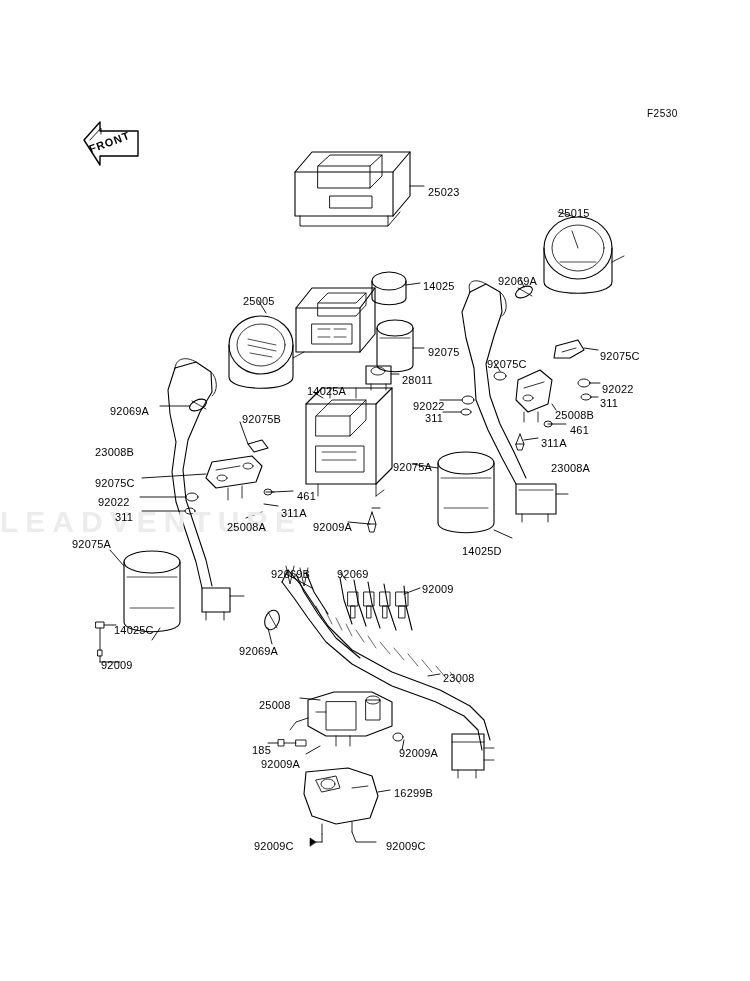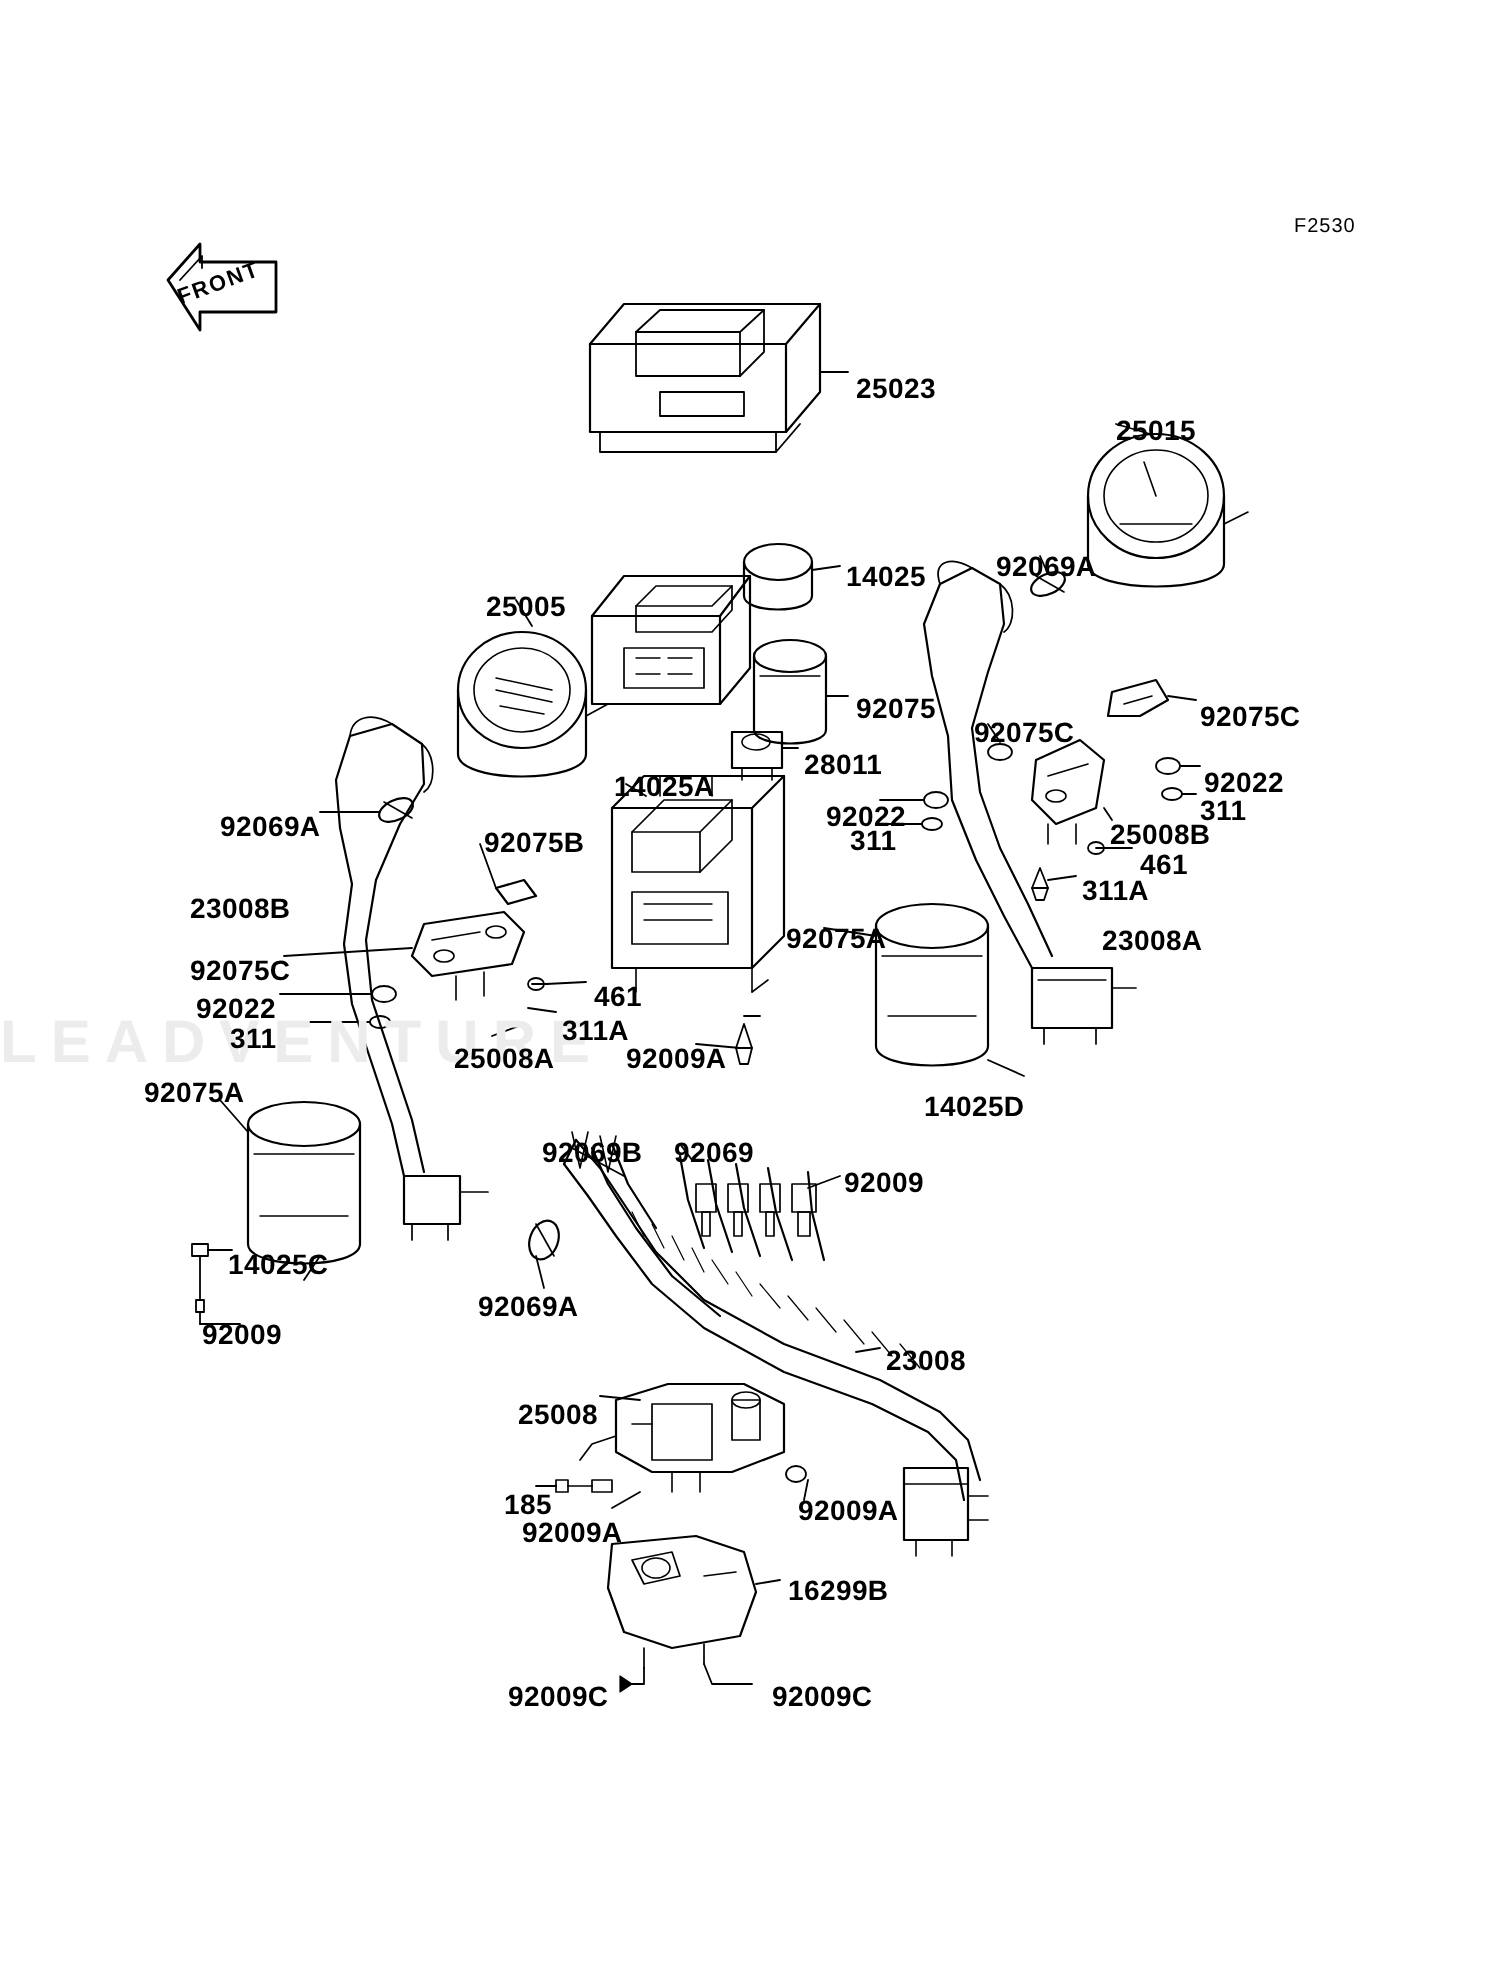--- a/index.html
+++ b/index.html
@@ -22,23 +22,23 @@
     height: 981px;
   }
   #svg-layer {
     position: absolute;
     left: 0; top: 0;
     width: 750px;
     height: 981px;
   }
   .lbl {
     position: absolute;
-    font-size: 14px;
+    font-size: 11px;
     font-family: "Liberation Sans", sans-serif;
-    font-weight: bold;
+    font-weight: normal;
     color: #000;
     white-space: nowrap;
     letter-spacing: 0.2px;
   }
   .diagram-code {
     position: absolute;
     font-size: 10px;
     font-weight: normal;
     letter-spacing: 0.5px;
   }

